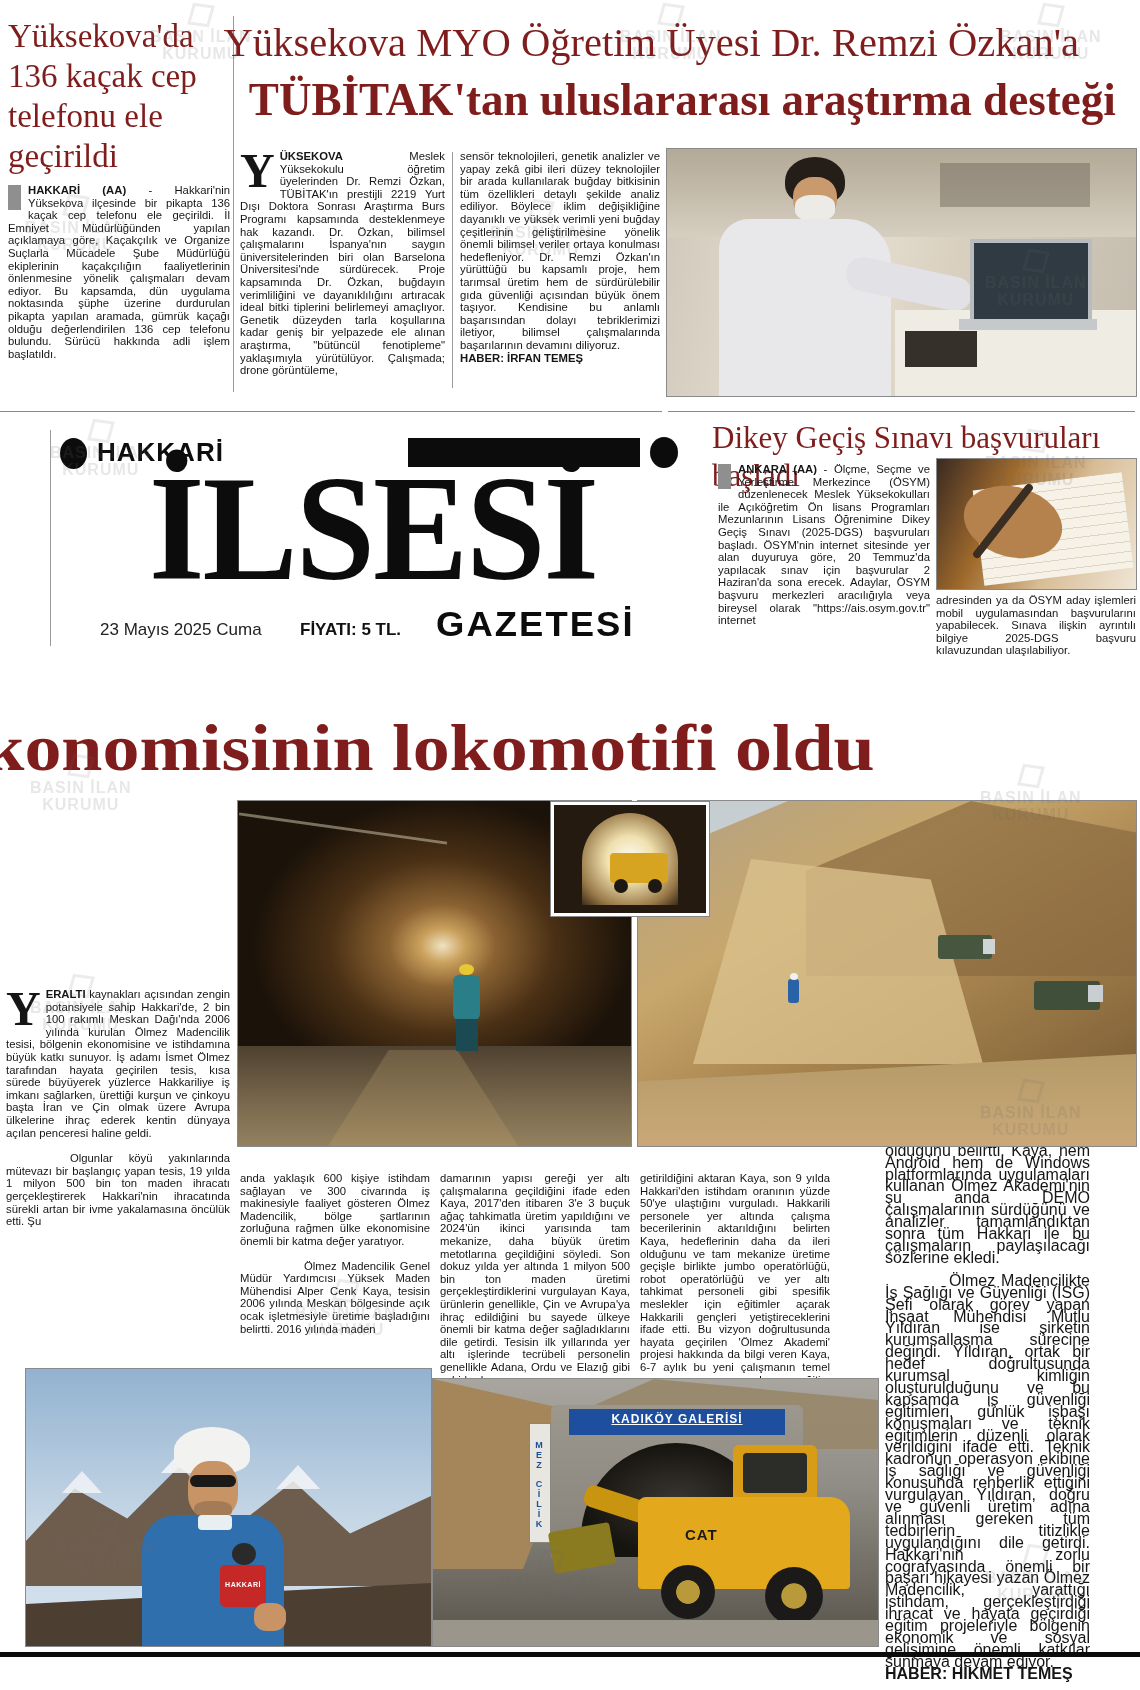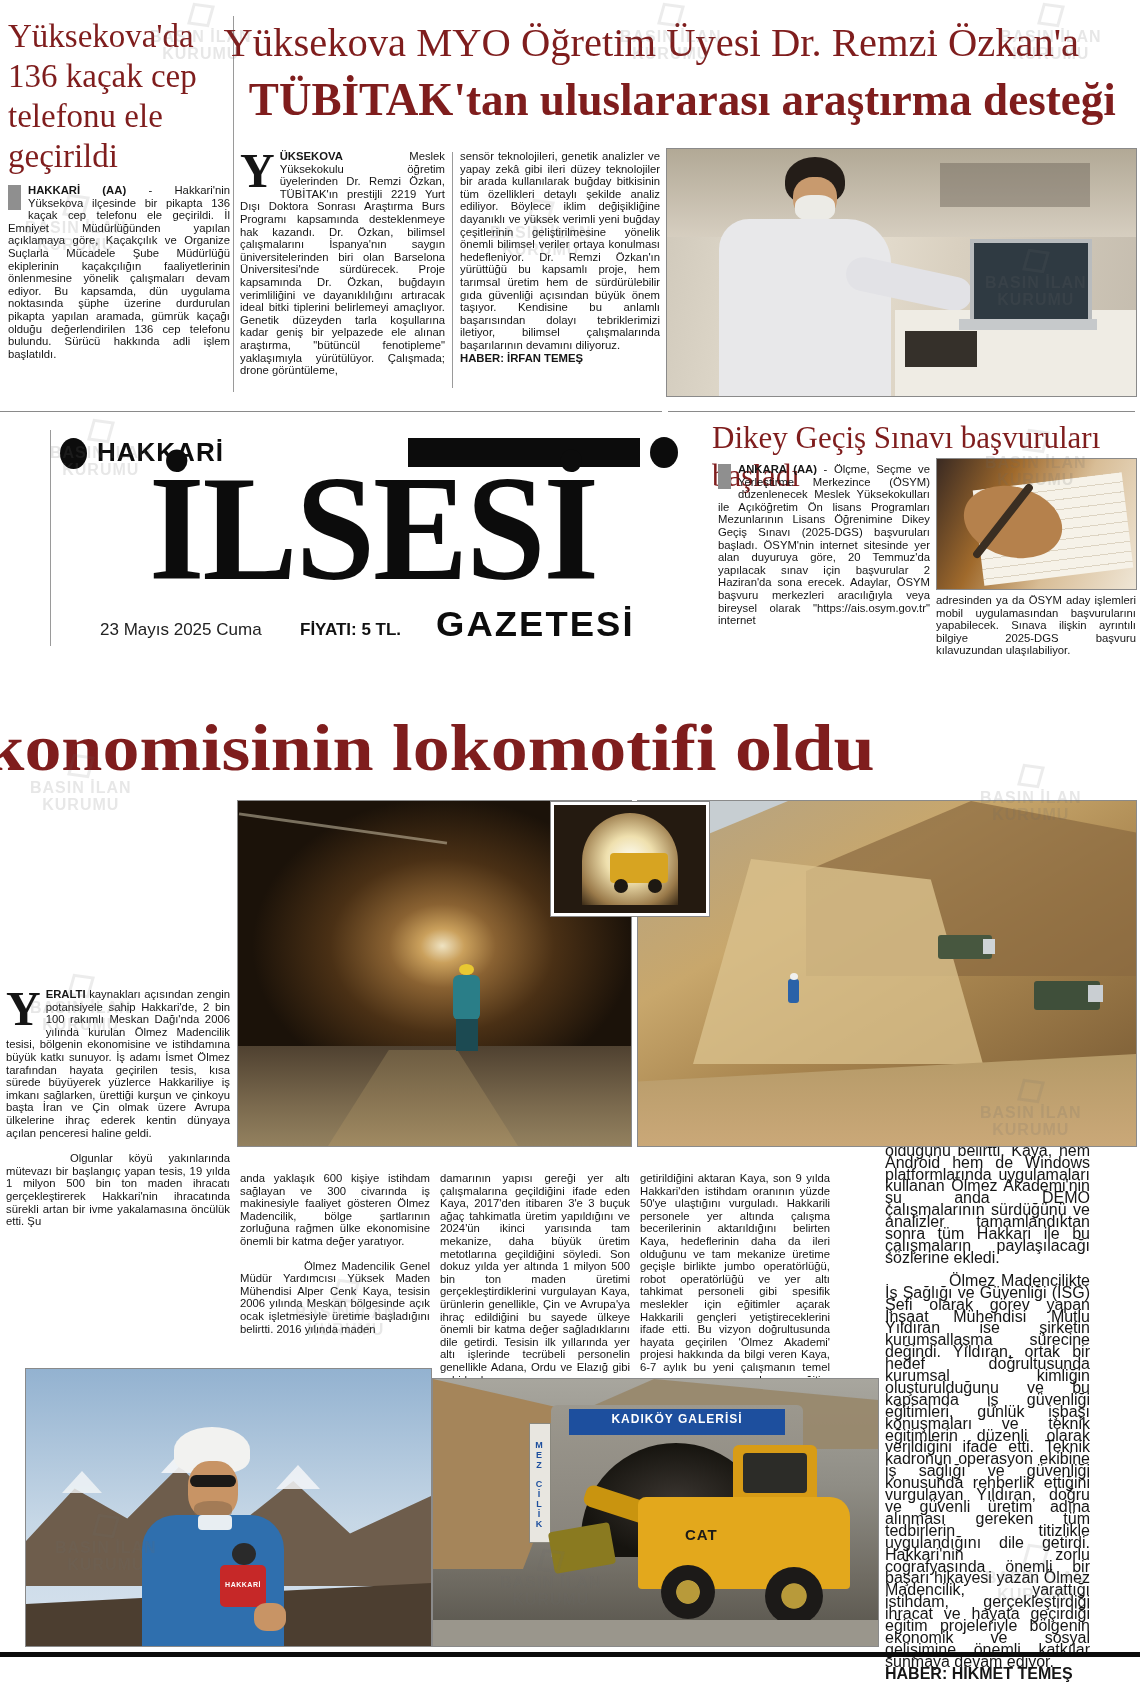--- a/index.html
+++ b/index.html
@@ -175,21 +175,21 @@
     <div style="left:228px;top:234px;width:32px;height:28px;background:#c89465;border-radius:40%;"></div>
   </div>
 
   <div class="ph" style="left:432px;top:1378px;width:445px;height:267px;">
     <div style="inset:0;background:linear-gradient(#a8a69e 0%,#8f8d85 40%,#6f6b62 75%,#55524a 100%);"></div>
     <div style="left:0;top:0;width:150px;height:190px;background:#a5855a;clip-path:polygon(0 0,100% 18%,60% 100%,0 100%);"></div>
     <div style="right:0;top:0;width:320px;height:70px;background:#98876a;opacity:.9;clip-path:polygon(0 60%,30% 0,100% 30%,100% 100%,0 100%);"></div>
     <div style="left:118px;top:26px;width:252px;height:152px;background:linear-gradient(#9c988e,#86827a);border-radius:6px 6px 0 0;"></div>
     <div style="left:148px;top:64px;width:190px;height:114px;background:radial-gradient(#3a3530 0%,#16140f 70%);border-radius:95px 95px 0 0;"></div>
     <div style="left:136px;top:30px;width:216px;height:26px;background:#1d4f9e;text-align:center;">
-      <span style="position:static;display:inline-block;margin-top:0;font:800 12px/14px 'Liberation Sans',sans-serif;color:#fff;letter-spacing:1px;">KADIKÖY GALERİSİ</span>
+      <span style="position:static;display:inline-block;margin-top:0;font:800 12px/14px 'Liberation Sans',sans-serif;color:#fff;letter-spacing:1px;text-decoration:underline;">KADIKÖY GALERİSİ</span>
     </div>
     <div style="left:96px;top:44px;width:20px;height:118px;background:#e8e6e0;border:1px solid #8a887e;text-align:center;">
       <span style="position:static;display:block;margin-top:8px;font:800 9px/10px 'Liberation Sans',sans-serif;color:#1d4f9e;writing-mode:vertical-rl;text-orientation:upright;height:46px;margin-left:4px;">MEZ</span>
       <span style="position:static;display:block;font:800 9px/10px 'Liberation Sans',sans-serif;color:#1d4f9e;writing-mode:vertical-rl;text-orientation:upright;height:52px;margin-left:4px;">CİLİK</span>
     </div>
     <div style="left:150px;top:118px;width:92px;height:22px;background:#c9940f;border-radius:8px;transform:rotate(18deg);"></div>
     <div style="left:118px;top:148px;width:62px;height:42px;background:#8a7a20;border-radius:4px;transform:rotate(-10deg);"></div>
     <div style="left:300px;top:66px;width:84px;height:64px;background:#d89c16;border-radius:6px;"></div>
     <div style="left:310px;top:74px;width:64px;height:40px;background:#2c2c28;border-radius:4px;"></div>
     <div style="left:205px;top:118px;width:212px;height:92px;background:#e3a81c;border-radius:8px 20px 4px 4px;"></div>

